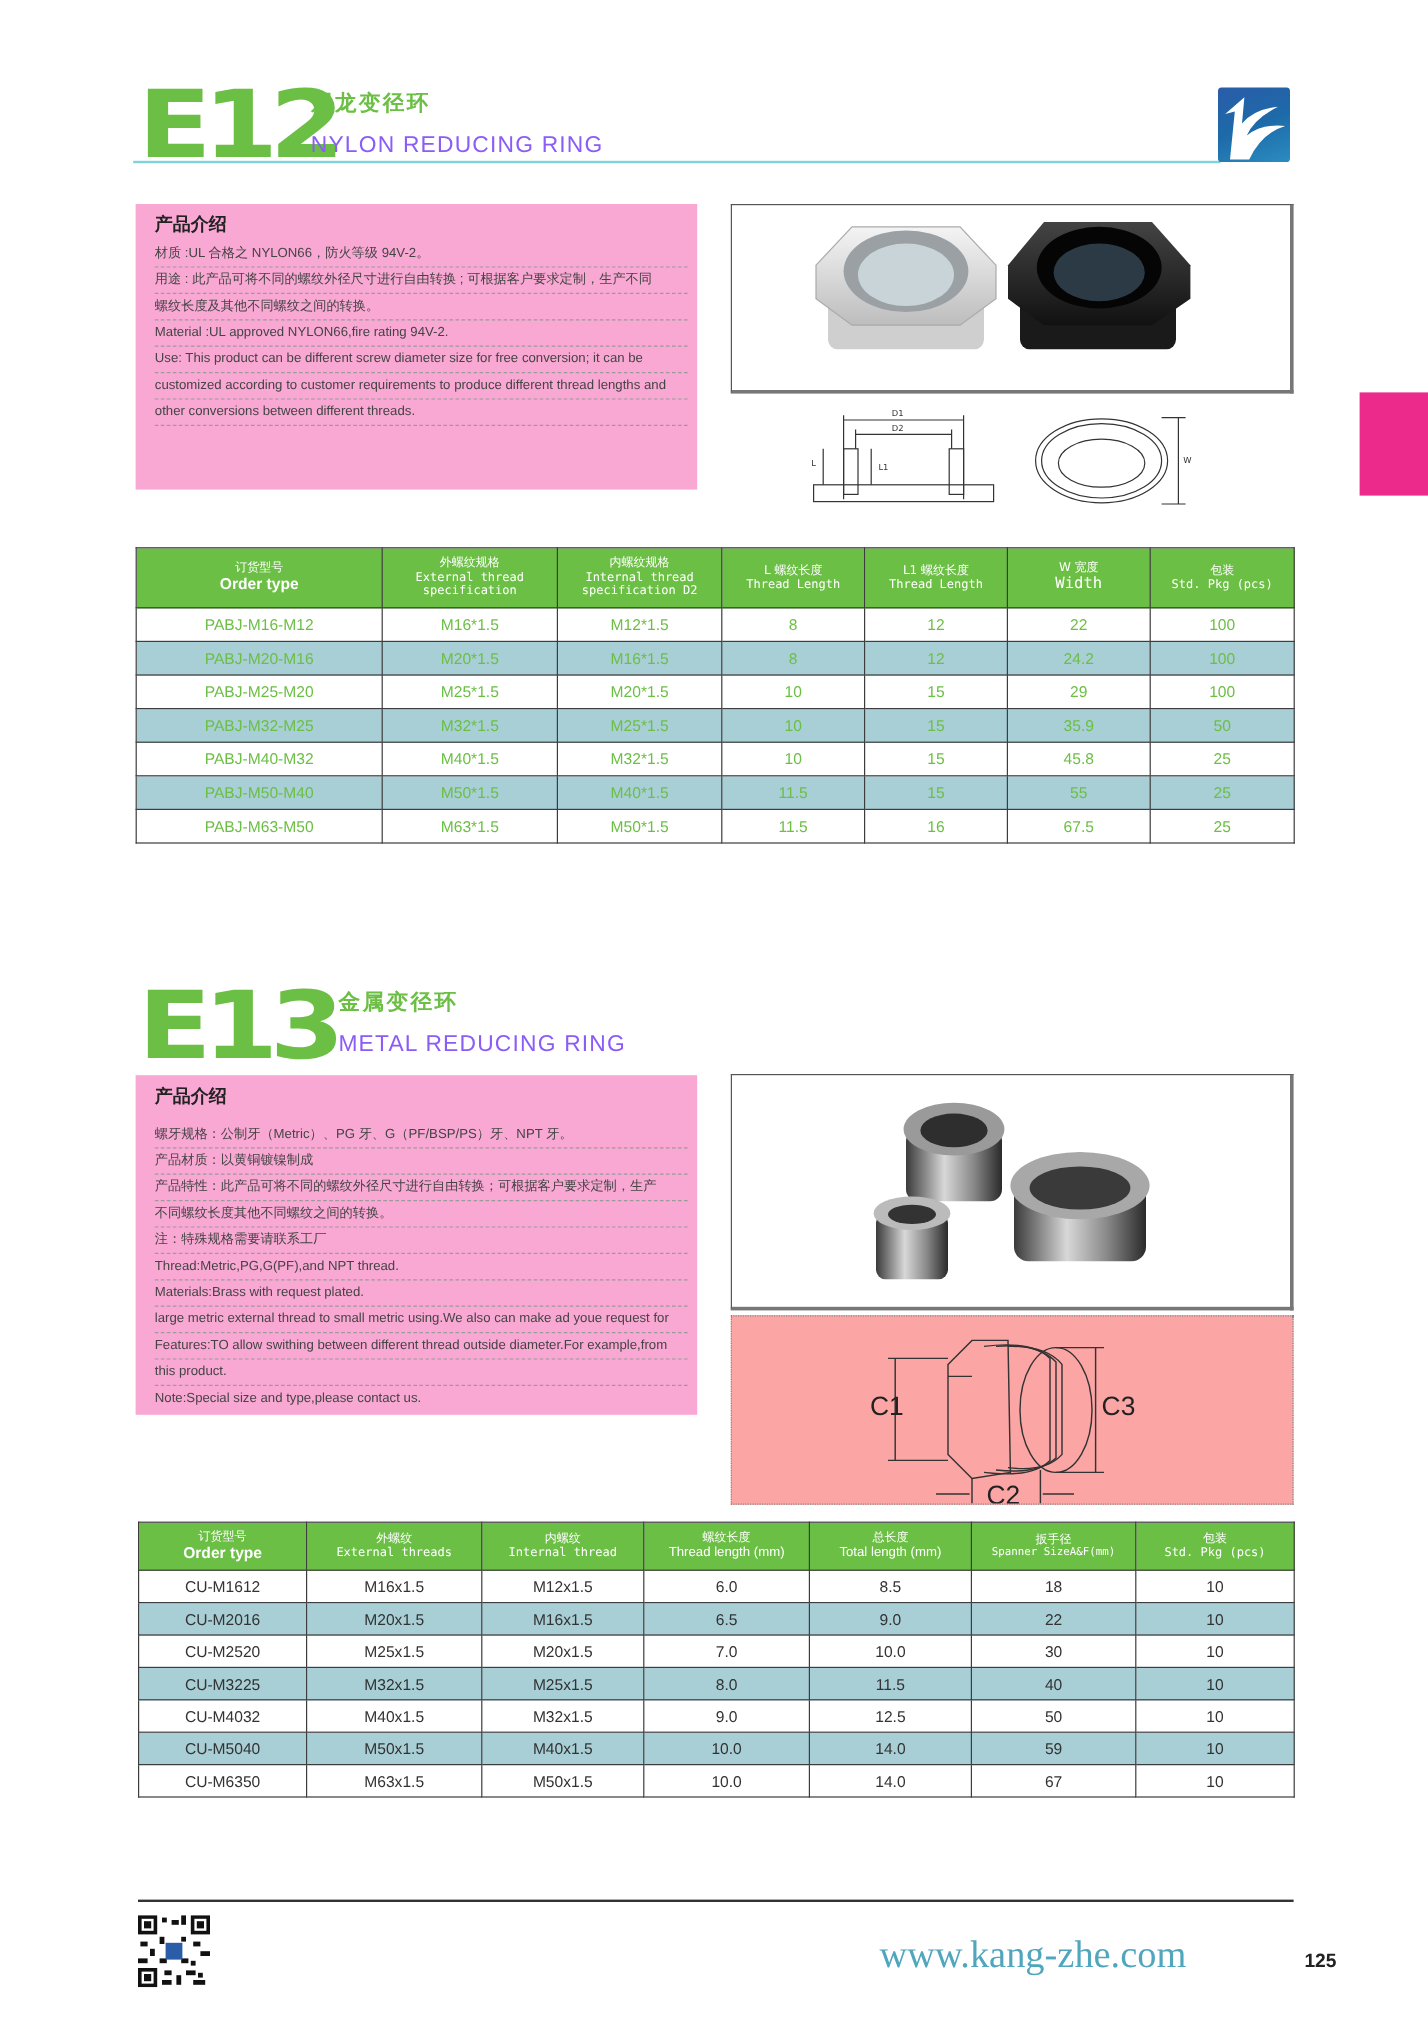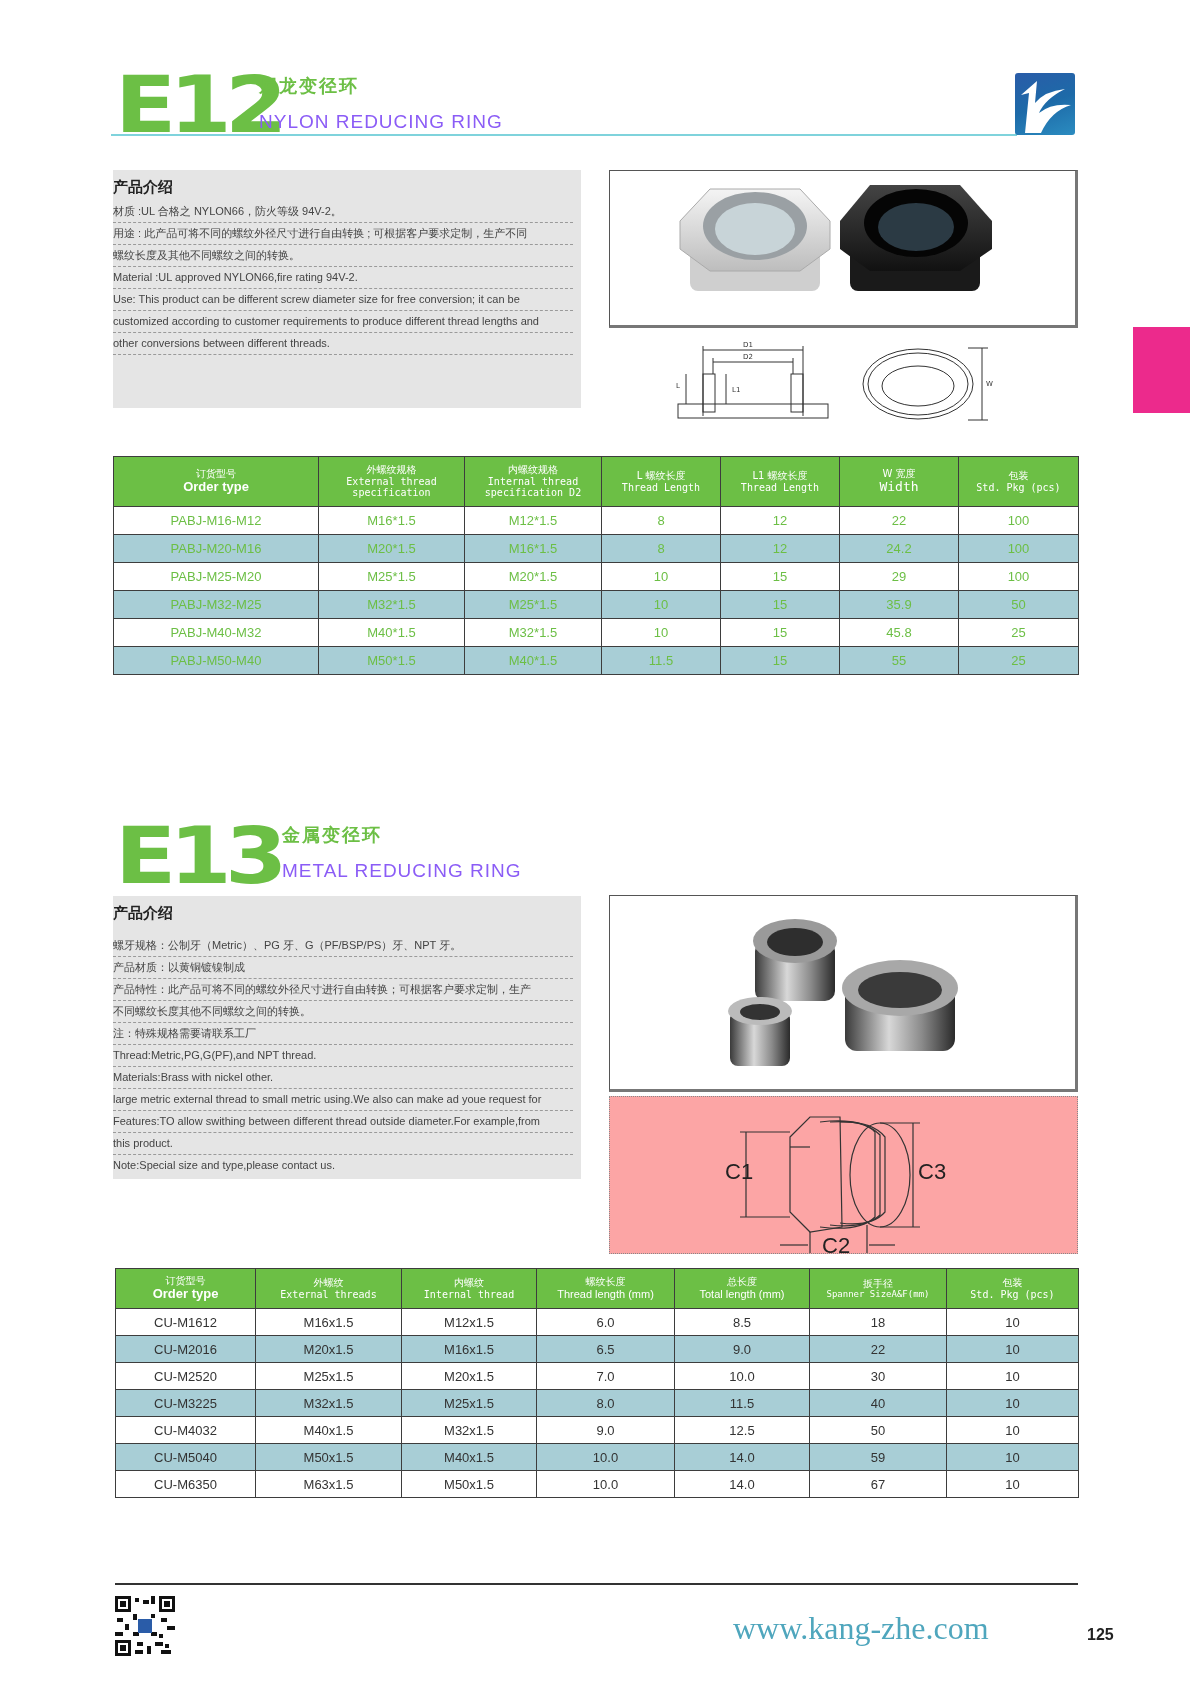--- a/index.html
+++ b/index.html
@@ -18,21 +18,21 @@
   .title-en { color: #8b5cf6; font-size: 19px; letter-spacing: 1px; font-family: "Liberation Sans", sans-serif; }
   .rule-cyan { height: 2px; background: #7fd3dc; }
 
   .logo {
     width: 60px; height: 62px; border-radius: 3px;
     background: linear-gradient(160deg, #2a5ca8 0%, #1d6aa8 50%, #2b8cc0 100%);
     overflow: hidden;
   }
 
   
-  .intro { background: #e5e5e5; padding: 8px 8px 0 0; }
+  .intro { background: #f9a8d4; padding: 8px 8px 0 16px; }
   .intro h3 { font-size: 15px; font-weight: bold; color: #222; margin-bottom: 4px; }
   .intro .line {
     font-size: 11px; color: #444; border-bottom: 1px dashed #9a9a9a;
     height: 22px; line-height: 21px; white-space: nowrap; overflow: hidden;
     font-family: "Liberation Sans", sans-serif;
   }
 
   
   .photo-frame { border: 1px solid #555; border-right: 3px solid #777; border-bottom: 3px solid #777; background: #fff; }
   .dotted-frame { border: 1px dotted #888; background: #fca5a5; }
@@ -231,36 +231,45 @@
     </tr>
     <tr class="alt">
       <td>PABJ-M50-M40</td>
         <td>M50*1.5</td>
         <td>M40*1.5</td>
         <td>11.5</td>
         <td>15</td>
         <td>55</td>
         <td>25</td>
     </tr>
+    <tr>
+      <td>PABJ-M63-M50</td>
+        <td>M63*1.5</td>
+        <td>M50*1.5</td>
+        <td>11.5</td>
+        <td>16</td>
+        <td>67.5</td>
+        <td>25</td>
+    </tr>
   </tbody>
 </table>
 
 <div class="abs code-big" style="left:115px; top:817px;">E13</div>
 <div class="abs title-cn" style="left:282px; top:823px;">金属变径环</div>
 <div class="abs title-en" style="left:282px; top:860px;">METAL REDUCING RING</div>
 
 <div class="abs intro" style="left:113px; top:896px; width:468px; height:283px;">
   <h3 style="margin-bottom:12px;">产品介绍</h3>
   <div class="line">螺牙规格：公制牙（Metric）、PG 牙、G（PF/BSP/PS）牙、NPT 牙。</div>
   <div class="line">产品材质：以黄铜镀镍制成</div>
   <div class="line">产品特性：此产品可将不同的螺纹外径尺寸进行自由转换；可根据客户要求定制，生产</div>
   <div class="line">不同螺纹长度其他不同螺纹之间的转换。</div>
   <div class="line">注：特殊规格需要请联系工厂</div>
   <div class="line">Thread:Metric,PG,G(PF),and NPT thread.</div>
-  <div class="line">Materials:Brass with nickel other.</div>
+  <div class="line">Materials:Brass with request plated.</div>
   <div class="line">large metric external thread to small metric using.We also can make ad youe request for</div>
   <div class="line">Features:TO allow swithing between different thread outside diameter.For example,from</div>
   <div class="line">this product.</div>
   <div class="line" style="border-bottom:none;">Note:Special size and type,please contact us.</div>
 </div>
 
 <div class="abs photo-frame" style="left:609px; top:895px; width:469px; height:197px;">
   <svg width="465" height="193" viewBox="0 0 465 193">
     <defs>
       <linearGradient id="mg" x1="0" x2="1">

